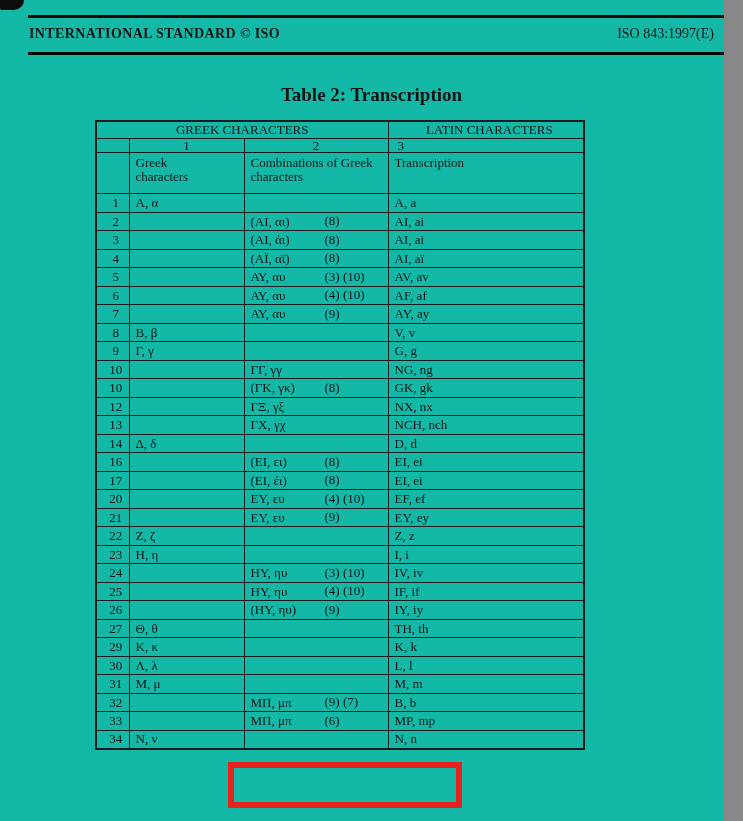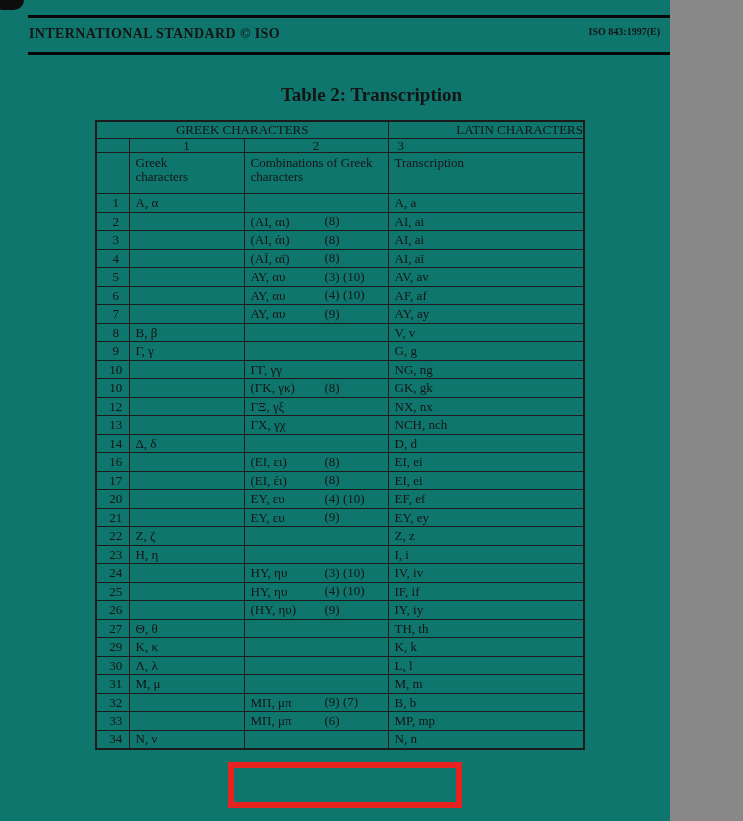--- a/index.html
+++ b/index.html
@@ -1,57 +1,57 @@
 <!DOCTYPE html>
 <html><head>
 <meta charset="utf-8">
 <style>
   html,body{margin:0;padding:0;background:#888;}
   .page{
     position:relative;
-    width:670px;height:821px;
-    background:#0f766e;
+    width:724px;height:821px;
+    background:#14b8a6;
     overflow:hidden;
     font-family:"Liberation Serif","DejaVu Serif",serif;
     color:#141414;
   }
   .corner-blob{
     position:absolute;left:0;top:0;width:24px;height:10px;
     background:#0d0d0d;border-radius:0 0 14px 2px;
   }
   .rule{position:absolute;left:28px;width:711px;height:3px;background:#060606;}
   .rule-top{top:15px;}
   .rule-bottom{top:52px;}
   .hdr-left{
     position:absolute;left:29px;top:26px;
     font-size:14px;font-weight:bold;letter-spacing:.4px;white-space:nowrap;
   }
   .hdr-right{
     position:absolute;right:10px;top:26px;
-    font-size:10px;font-weight:bold;white-space:nowrap;
+    font-size:14px;font-weight:normal;white-space:nowrap;
   }
   .title{
     position:absolute;left:0;top:84px;width:743px;
     text-align:center;font-size:19px;font-weight:bold;
   }
   table.trans-table{
     position:absolute;left:95px;top:120px;width:488px;
     border-collapse:collapse;table-layout:fixed;
     font-size:13px;line-height:1.05;
   }
   table.trans-table td{
     border:1px solid #1b1b1b;
     padding:0 0 0 6px;
     overflow:hidden;white-space:nowrap;
     vertical-align:middle;
   }
   table.trans-table{border:2px solid #1b1b1b;}
   tr.h1{height:17px;}
   tr.h1 td{text-align:center;padding:0;}
-  tr.h1 td.left-head{text-align:right;padding-left:7px;}
+  tr.h1 td.left-head{text-align:center;padding-left:7px;}
   tr.h2{height:14px;}
   tr.h2 td{text-align:center;padding:0;}
   tr.h2 td.left{text-align:left;padding-left:9px;}
   tr.h3{height:41px;}
   tr.h3 td{vertical-align:top;padding-top:3px;white-space:normal;}
   .wrap-narrow{display:inline-block;width:78px;}
   tbody tr{height:18.5px;}
   td.num{text-align:center;padding:0;}
   td.combo{position:relative;}
   .ref{position:absolute;left:80px;top:50%;transform:translateY(-50%);}

